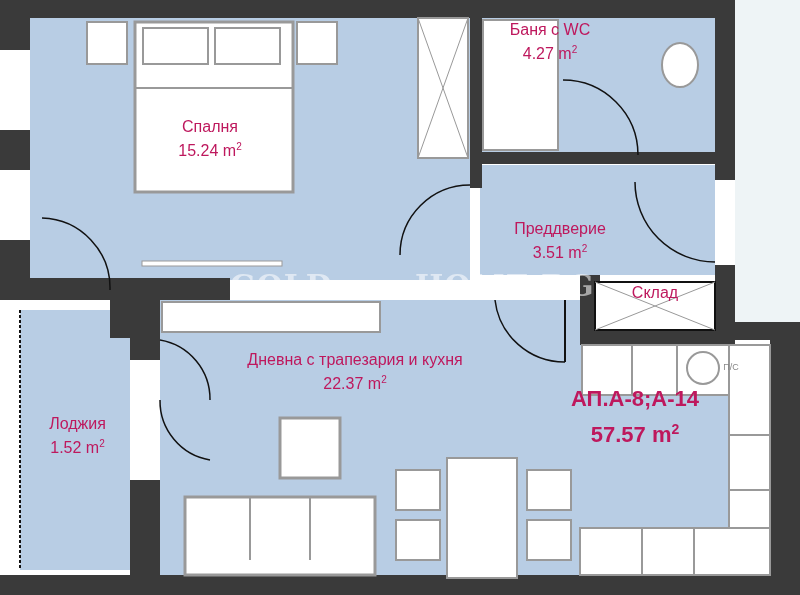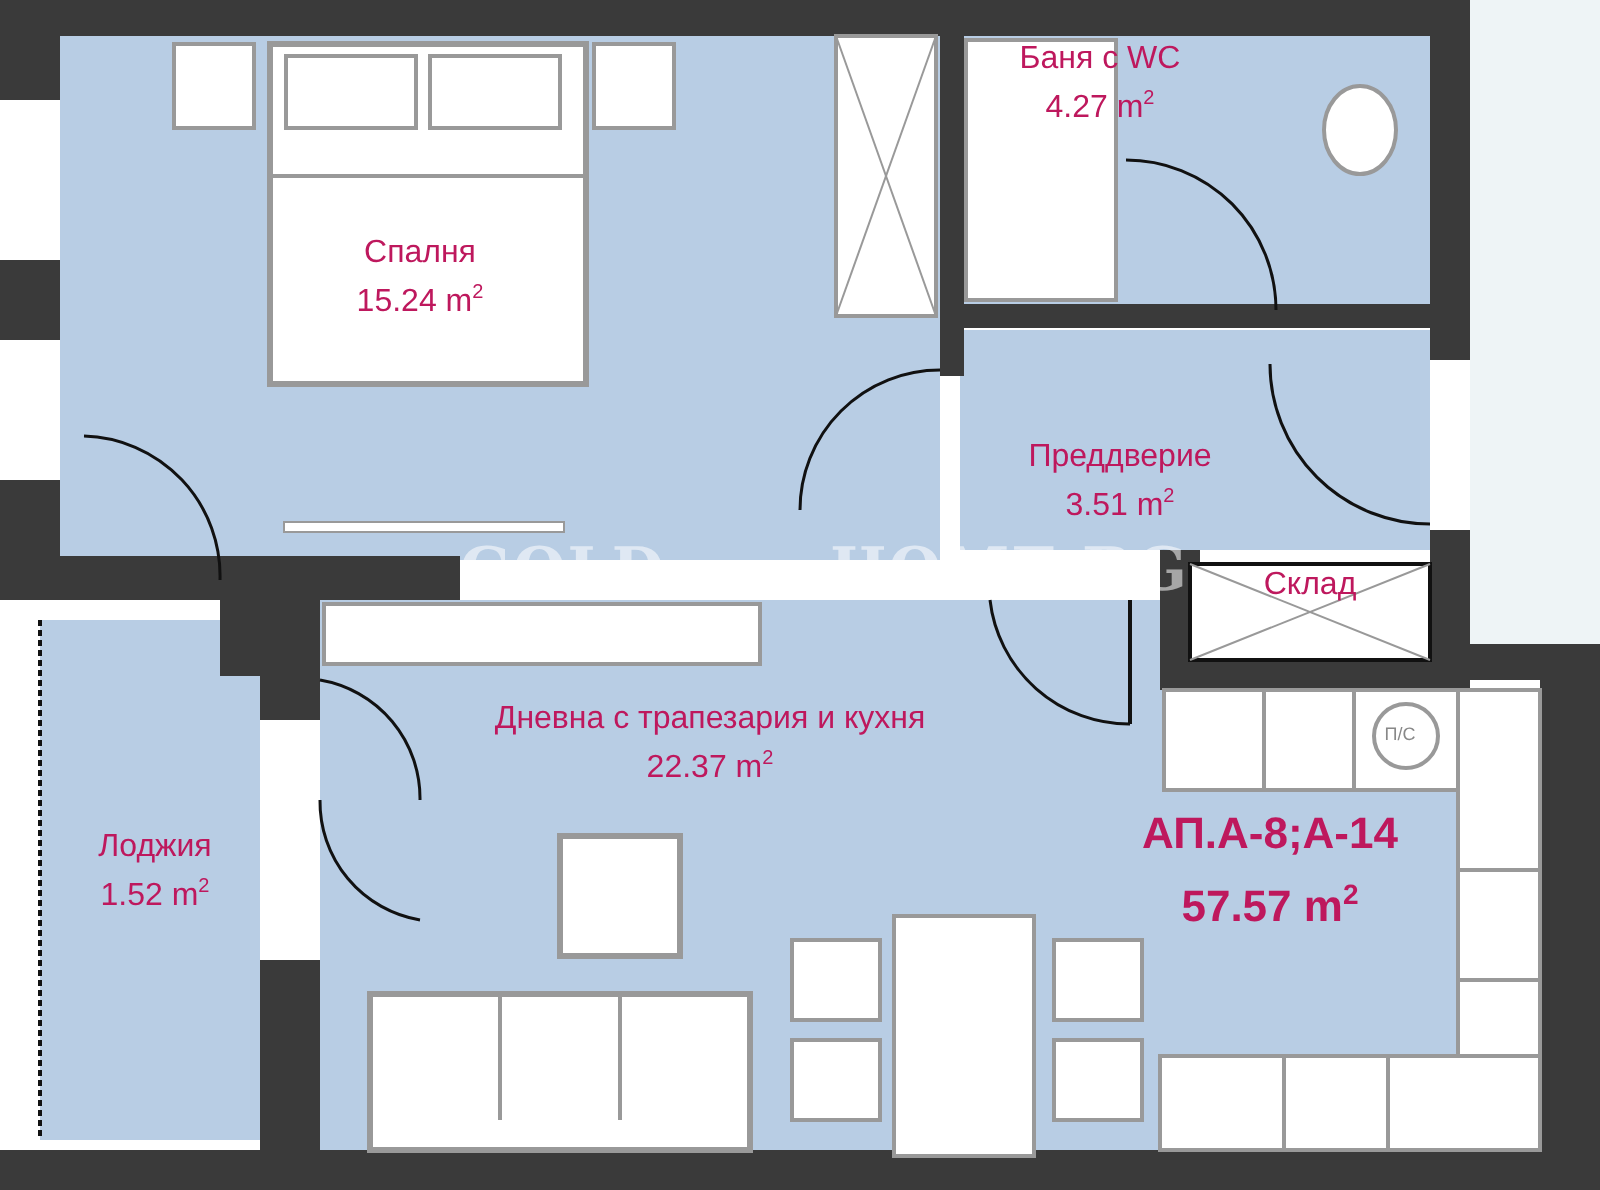--- a/index.html
+++ b/index.html
@@ -130,18 +130,18 @@
   <div>Склад</div>
 </div>
 <div class="lbl" style="left:200px;top:350px;width:310px;">
   <div>Дневна с трапезария и кухня</div>
   <div><span>22.37</span> <span>m</span><sup>2</sup></div>
 </div>
 <div class="lbl" style="left:30px;top:414px;width:95px;">
   <div>Лоджия</div>
   <div><span>1.52</span> <span>m</span><sup>2</sup></div>
 </div>
-<div class="lbl" style="left:678px;top:361px;width:44px;font-size:9px;line-height:12px;color:#888;">П/С</div>
-<div class="lbl big" style="left:540px;top:402px;width:190px;">
+<div class="lbl" style="left:709px;top:361px;width:44px;font-size:9px;line-height:12px;color:#888;">П/С</div>
+<div class="lbl big" style="left:540px;top:384px;width:190px;">
   <div>АП.А-8;А-14</div>
   <div><span>57.57</span> <span>m</span><sup>2</sup></div>
 </div>
 </div>
 
 </body></html>

